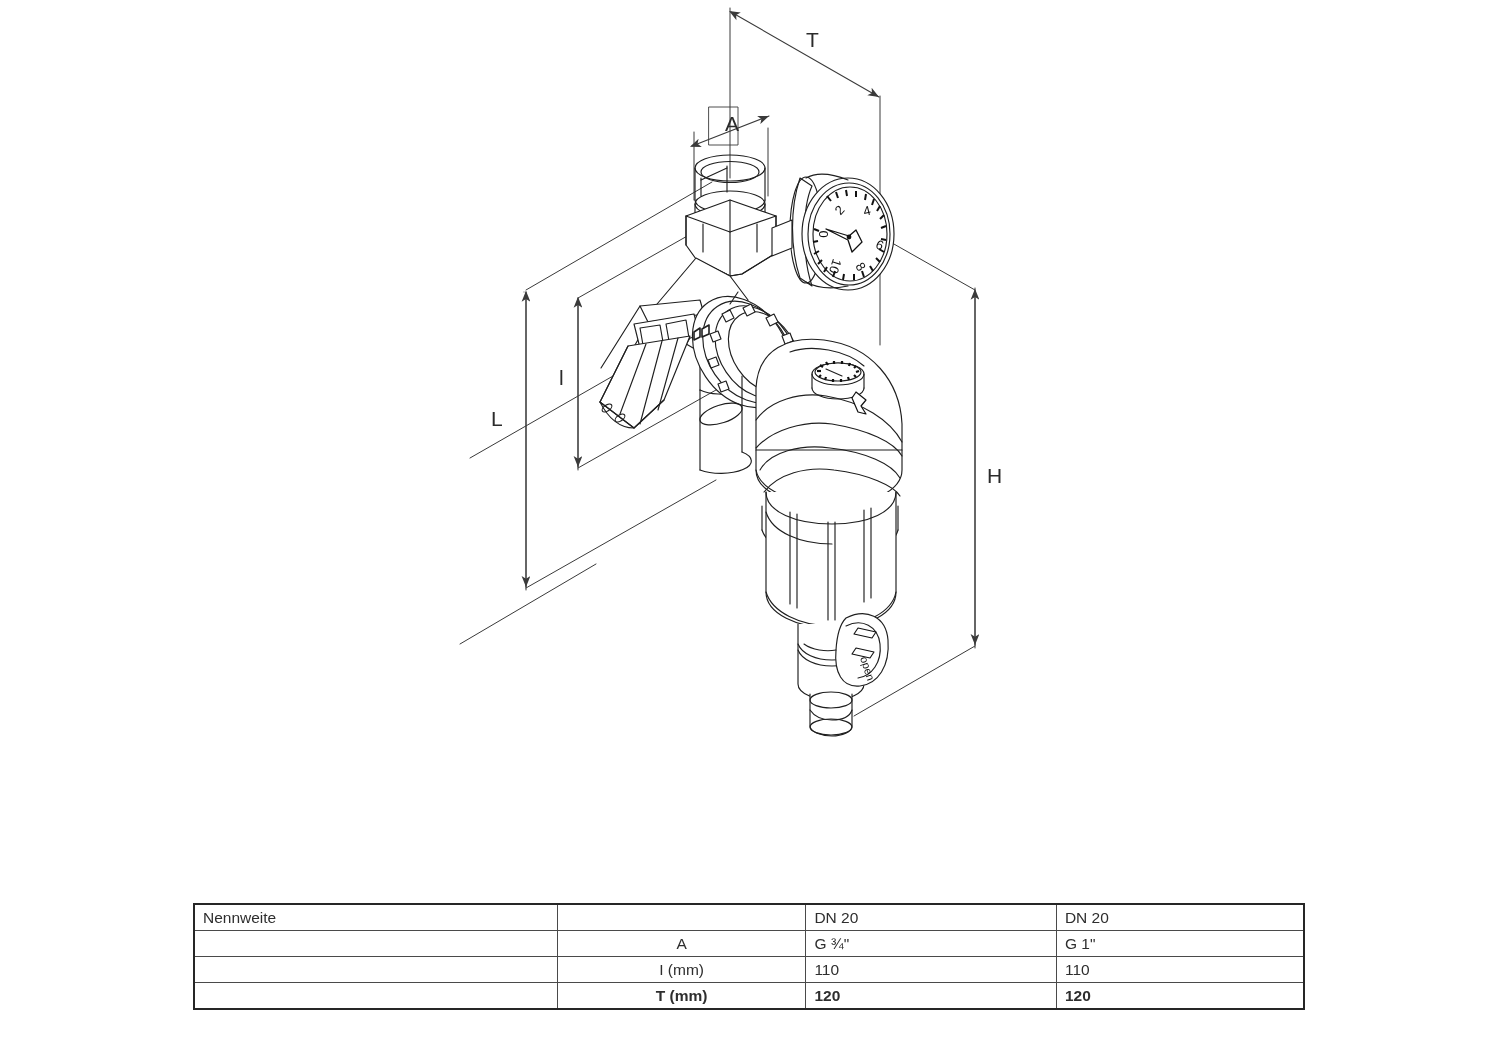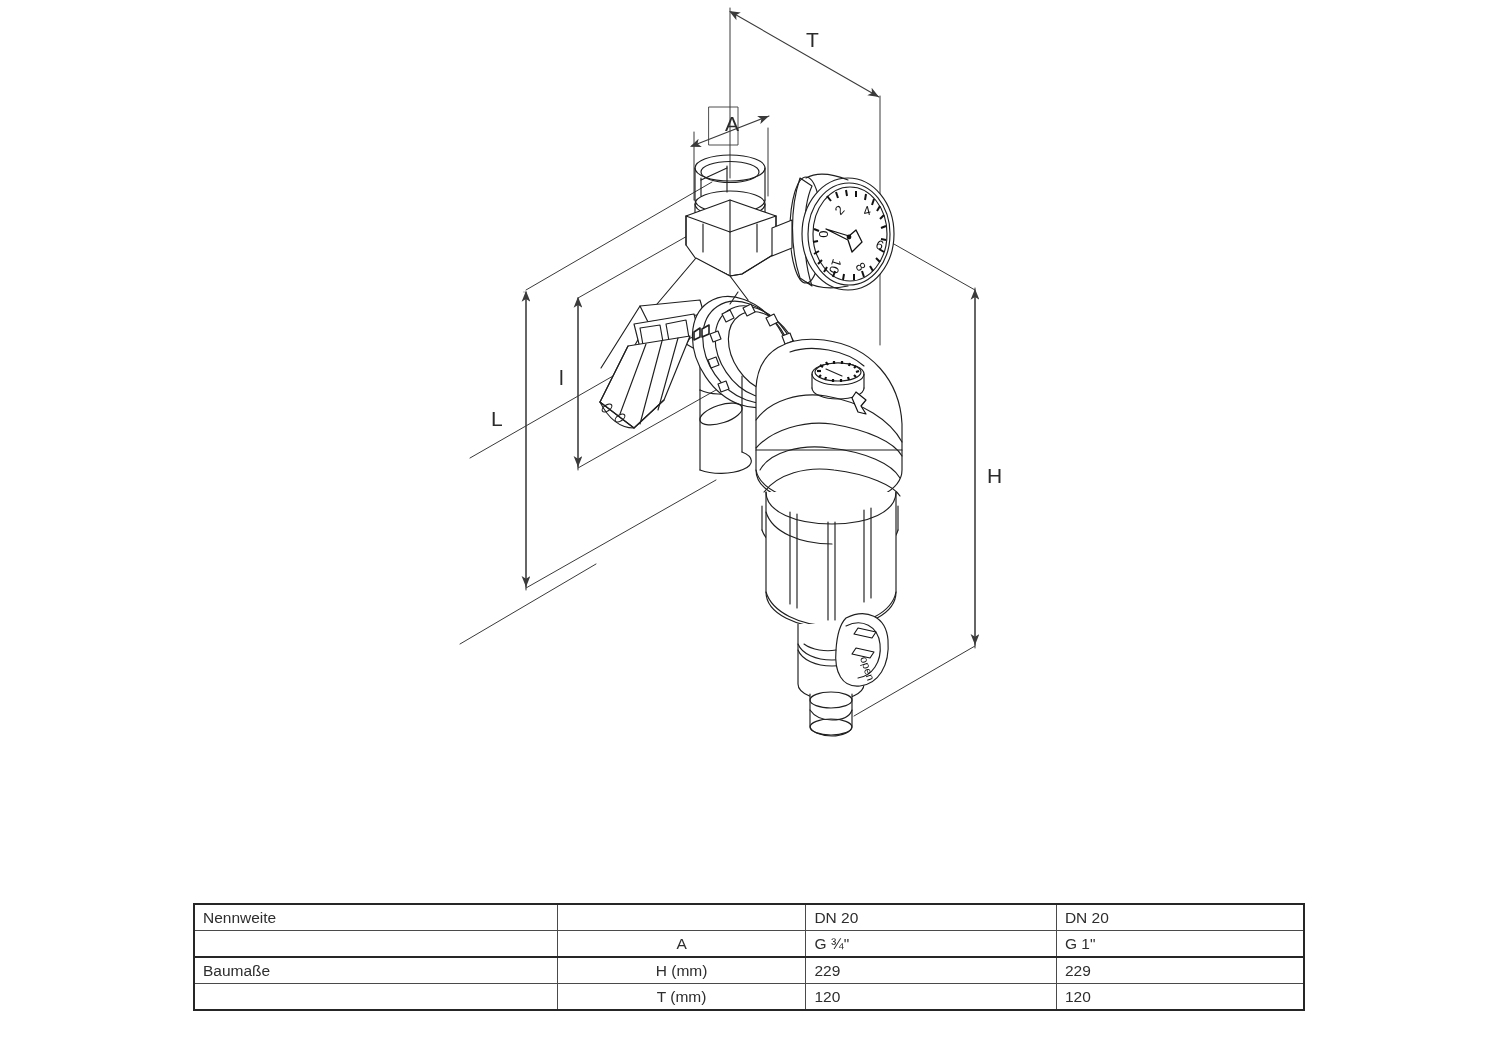--- a/index.html
+++ b/index.html
@@ -42,21 +42,21 @@
     border:1px solid #4a4a4a;
     vertical-align:middle;
     line-height:25px;
     white-space:nowrap;
   }
   #spec-table td.lbl   { text-align:left; }
   #spec-table td.param { text-align:center; }
   #spec-table td.val   { }
   #spec-table tr.thick td { border-top-width:2px; border-top-color:#262626; }
   #spec-table tr:first-child td { border-top-width:2px; border-top-color:#262626; }
-  #spec-table tr:last-child td { border-bottom-width:2px; border-bottom-color:#262626; }
+  #spec-table tr:last-child td { border-bottom-width:2px; border-bottom-color:#262626;font-weight:bold; }
   #spec-table td:first-child { border-left-width:2px; border-left-color:#262626; }
   #spec-table td:last-child  { border-right-width:2px; border-right-color:#262626; }
 </style>
 </head>
 <body>
 
 <div id="sheet">
 
   <svg id="drawing" viewBox="0 0 1500 1061" xmlns="http://www.w3.org/2000/svg">
     <defs>
@@ -377,25 +377,25 @@
           <td class="param"></td>
           <td class="val">DN 20</td>
           <td class="val">DN 20</td>
         </tr>
         <tr>
           <td class="lbl"></td>
           <td class="param">A</td>
           <td class="val">G ¾"</td>
           <td class="val">G 1"</td>
         </tr>
-        <tr class="thick">
-          <td class="lbl">Baumaße</td>
-          <td class="param">H (mm)</td>
-          <td class="val">229</td>
-          <td class="val">229</td>
+        <tr>
+          <td class="lbl"></td>
+          <td class="param">I (mm)</td>
+          <td class="val">110</td>
+          <td class="val">110</td>
         </tr>
         <tr>
           <td class="lbl"></td>
           <td class="param">T (mm)</td>
           <td class="val">120</td>
           <td class="val">120</td>
         </tr>
       </tbody>
   </table>
 

